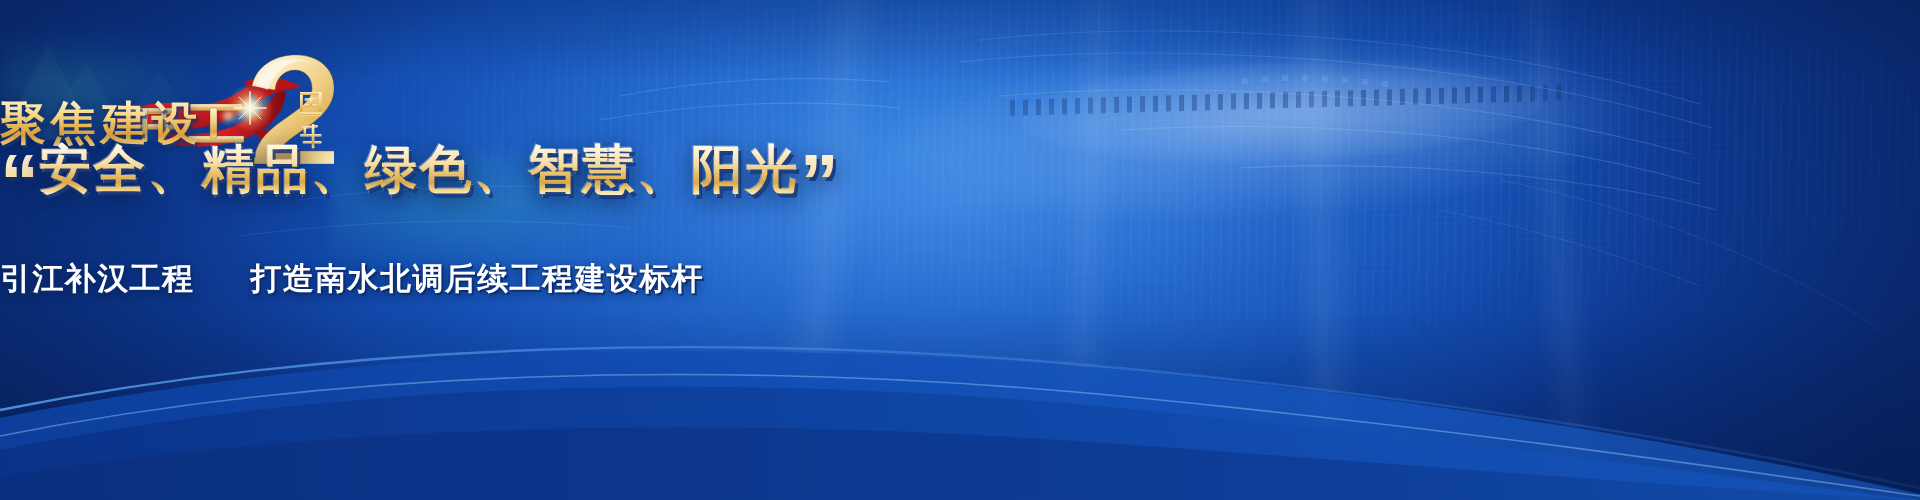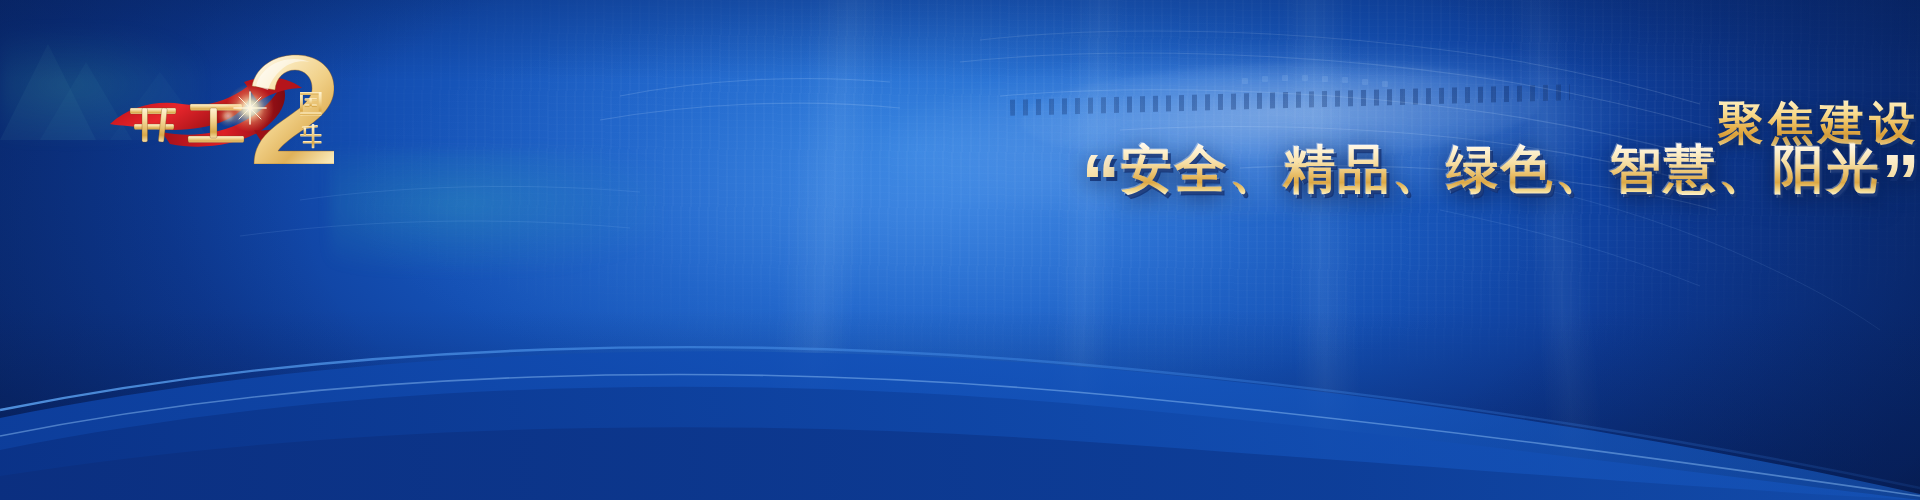--- a/index.html
+++ b/index.html
@@ -94,21 +94,21 @@
 
   
   .logo{
     position:absolute;left:104px;top:52px;width:230px;height:112px;
   }
   .logo svg{display:block;}
 
   
   .text-block{
     position:absolute;left:0;top:0;width:1920px;height:384px;
-    text-align:right;
+    text-align:left;
   }
 
   .eyebrow{
     position:absolute;left:0;top:100px;width:1920px;
     font-size:46px;font-weight:bold;letter-spacing:.10em;
     line-height:1;
     background:linear-gradient(180deg,#ffeec0 0%,#f7d889 32%,#e8b551 58%,#d99f3a 78%,#f2d488 100%);
     -webkit-background-clip:text;background-clip:text;
     color:transparent;-webkit-text-fill-color:transparent;
     filter:drop-shadow(2px 3px 0 rgba(22,55,120,.72)) drop-shadow(0 2px 6px rgba(5,25,70,.55));
@@ -330,15 +330,20 @@
   </div>
 
   <div class="text-block">
 
     <div class="eyebrow">聚焦建设</div>
 
     <div class="headline-wrap">
       <span class="quote-mark">“</span><span class="headline">安全、精品、绿色、智慧、阳光</span><span class="quote-mark">”</span>
     </div>
 
+    <div class="subtitle">
+      <span>引江补汉工程</span>
+      <span class="gap"></span>
+      <span>打造南水北调后续工程建设标杆</span>
+    </div>
 
   </div>
 </div>
 
 </body></html>

